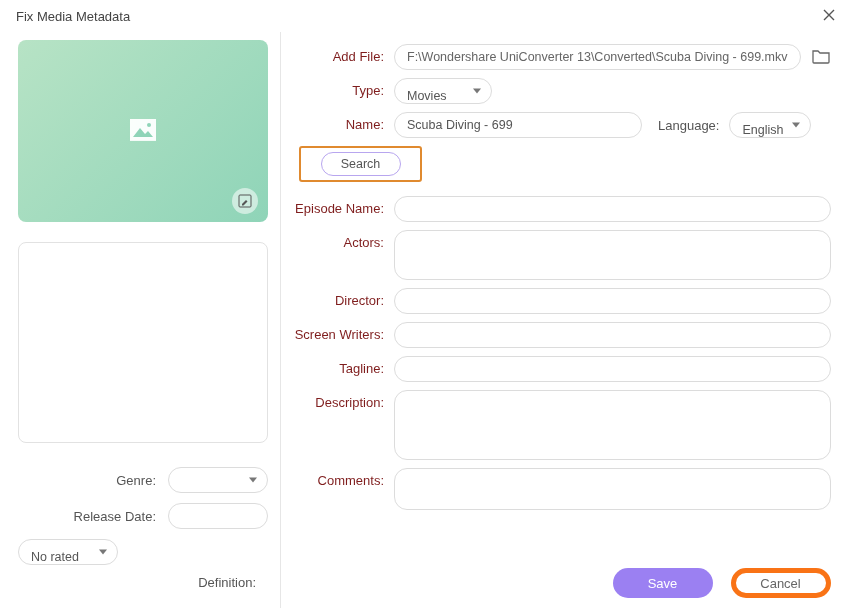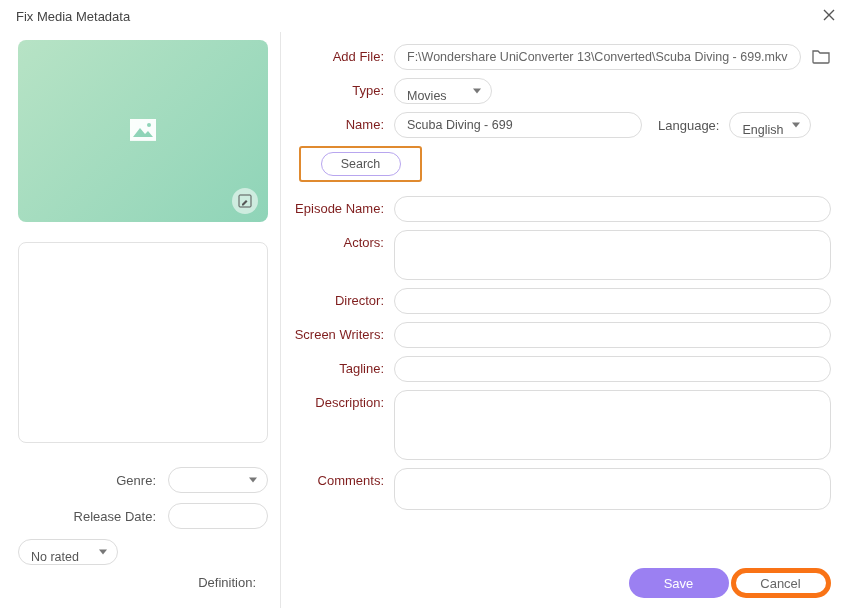--- a/index.html
+++ b/index.html
@@ -172,21 +172,21 @@
     font-family: inherit;
   }
   .ta-tall { min-height: 70px; }
   .ta-short { min-height: 38px; }
 
   .footer {
     position: absolute;
     right: 20px;
     bottom: 10px;
     display: flex;
-    gap: 2px;
+    gap: 18px;
   }
   .btn {
     width: 100px; height: 30px;
     border-radius: 15px;
     display: flex; align-items: center; justify-content: center;
     font-size: 13px;
     cursor: pointer;
   }
   .btn-primary { background: #9b80f2; color: #fff; border: none; }
   .btn-secondary { background: #fff; color: #666; border: 5px solid #f97316; }

